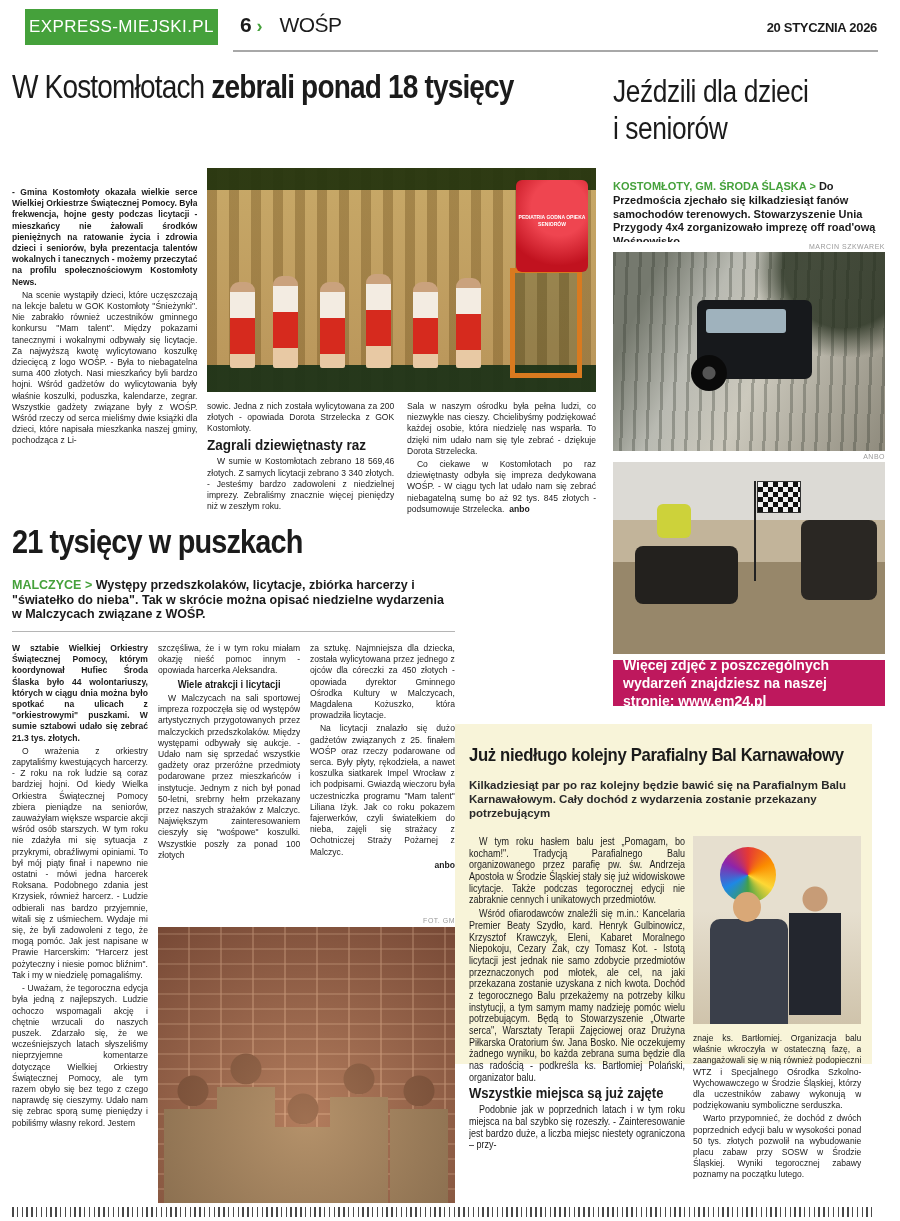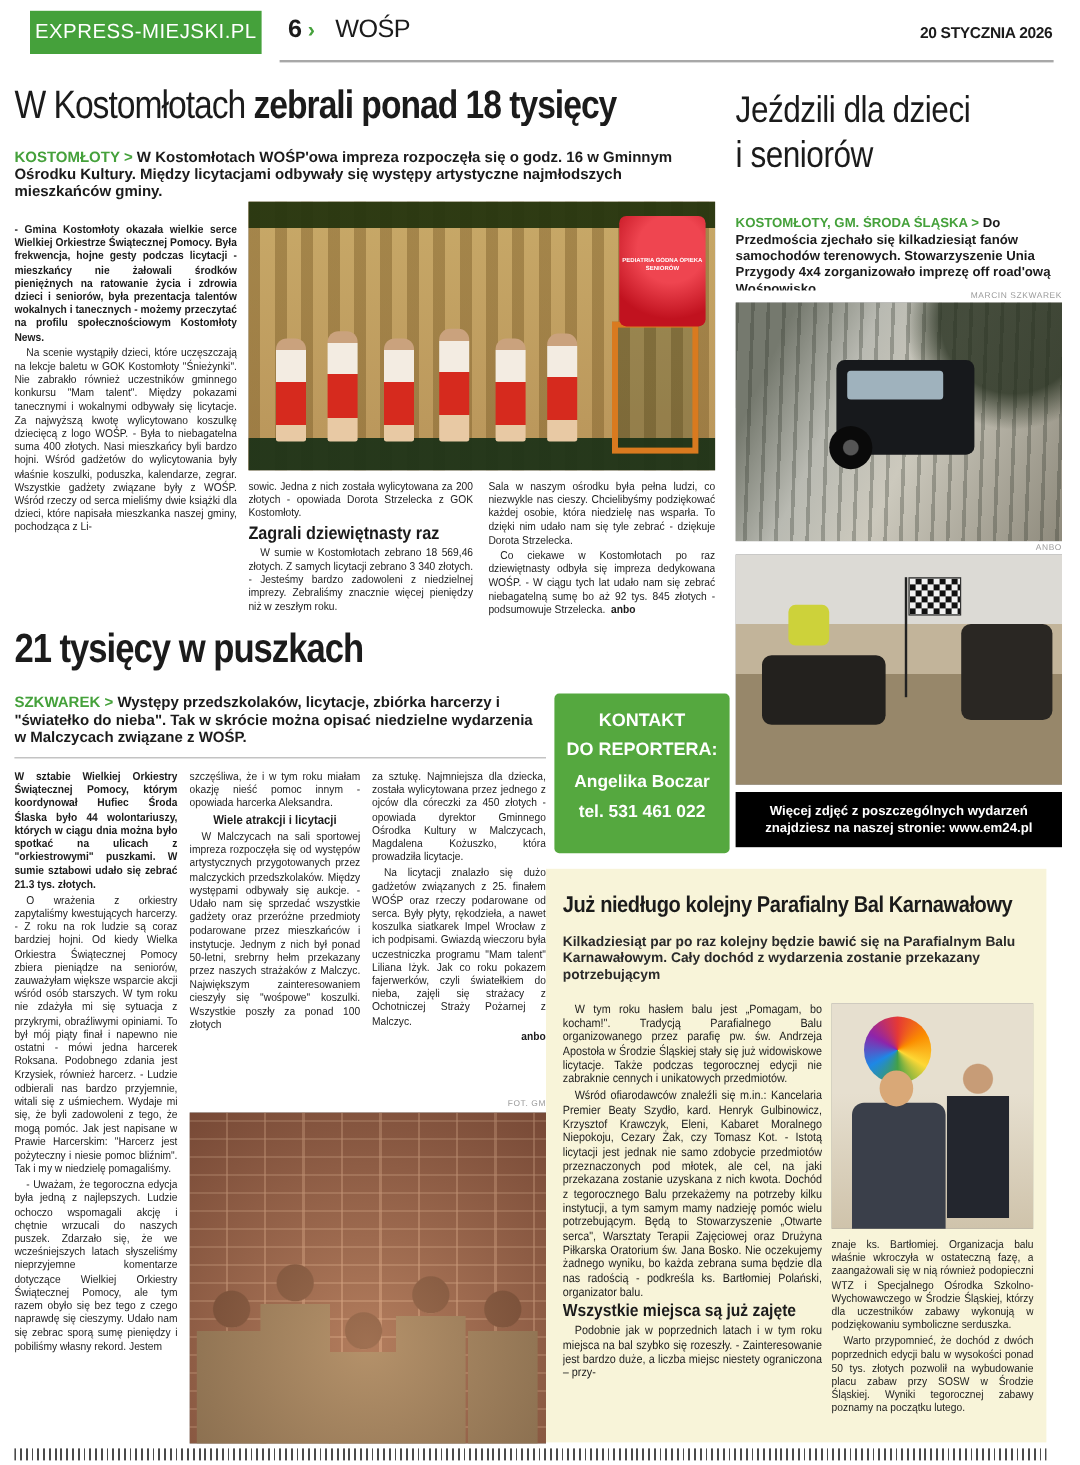--- a/index.html
+++ b/index.html
@@ -28,22 +28,22 @@
   .h2a{font-size:31px;font-weight:400;line-height:1.18;letter-spacing:-.5px;}
   .h3a{font-size:34px;font-weight:800;letter-spacing:-1px;white-space:nowrap;}
   .leadtxt{font-weight:bold;overflow:hidden;}
   .subhead{font-weight:bold;font-size:15px;margin:3px 0 3px 0;text-indent:0;}
   .subhead2{font-weight:bold;font-size:10.5px;text-align:center;text-indent:0;margin:2px 0;}
   .byline{font-weight:bold;text-align:right;text-indent:0;}
   
   .contactbox{background:#55a83f;border-radius:4px;color:#fff;text-align:center;font-weight:bold;}
   .contactbox div{margin:0 4px;}
   
-  .promobar{background:#000000;color:#fff;font-weight:bold;font-size:11px;line-height:1.3;
-            display:flex;align-items:center;justify-content:center;text-align:center;padding:4px 10px;box-sizing:border-box;}
+  .promobar{background:#be185d;color:#fff;font-weight:bold;font-size:14px;line-height:1.3;
+            display:flex;align-items:center;justify-content:center;text-align:left;padding:4px 10px;box-sizing:border-box;}
   
   .creambox{background:#f8f4d9;}
   .h4a{font-size:19px;font-weight:800;letter-spacing:-.4px;white-space:nowrap;}
   .subhead3{font-weight:bold;font-size:14.5px;margin:7px 0 4px 0;text-indent:0;}
   
   .kid{position:absolute;bottom:24px;width:25px;height:86px;border-radius:9px 9px 2px 2px;
        background:linear-gradient(180deg,#caa27d 0 10px,#f3ece2 10px 36px,#d62a1e 36px 72px,#e8c9a4 72px 100%);}
   .curtain{position:absolute;inset:0;background:
       linear-gradient(180deg,rgba(38,53,15,.95) 0 22px,rgba(0,0,0,0) 22px 88%,rgba(30,51,24,.95) 88%),
       repeating-linear-gradient(90deg,rgba(122,92,40,.45) 0 10px,rgba(0,0,0,0) 10px 22px),
@@ -98,25 +98,20 @@
     <span style="font-weight:800;">6</span>
     <span class="green" style="font-weight:bold;font-size:18px;">›</span>
     <span style="font-weight:400;margin-left:12px;">WOŚP</span>
   </div>
   <div class="abs datetxt" style="right:23px;top:20px;">20 STYCZNIA 2026</div>
   <div class="rule" style="left:233px;top:50px;width:645px;height:2px;background:#a8a8a8;"></div>
 
   <div class="abs h1a hcond" style="left:12px;top:70px;width:700px;">
     <span class="reg">W Kostomłotach </span><span class="bld">zebrali ponad 18 tysięcy</span>
   </div>
-  <div class="abs leadtxt" style="left:12px;top:124px;width:585px;height:44px;font-size:12.5px;line-height:14px;">
-    <span class="tag">KOSTOMŁOTY</span>
-    <span class="arr">&gt;</span>
-    <span>W Kostomłotach WOŚP'owa impreza rozpoczęła się o godz. 16 w Gminnym Ośrodku Kultury. Między licytacjami odbywały się występy artystyczne najmłodszych mieszkańców gminy.</span>
-  </div>
 
   <div class="abs body-txt cond" style="left:12px;top:186px;width:206px;height:334px;">
     <p class="boldp">- Gmina Kostomłoty okazała wielkie serce Wielkiej Orkiestrze Świątecznej Pomocy. Była frekwencja, hojne gesty podczas licytacji - mieszkańcy nie żałowali środków pieniężnych na ratowanie życia i zdrowia dzieci i seniorów, była prezentacja talentów wokalnych i tanecznych - możemy przeczytać na profilu społecznościowym Kostomłoty News.</p>
     <p class="ind">Na scenie wystąpiły dzieci, które uczęszczają na lekcje baletu w GOK Kostomłoty "Śnieżynki". Nie zabrakło również uczestników gminnego konkursu "Mam talent". Między pokazami tanecznymi i wokalnymi odbywały się licytacje. Za najwyższą kwotę wylicytowano koszulkę dziecięcą z logo WOŚP. - Była to niebagatelna suma 400 złotych. Nasi mieszkańcy byli bardzo hojni. Wśród gadżetów do wylicytowania były właśnie koszulki, poduszka, kalendarze, zegrar. Wszystkie gadżety związane były z WOŚP. Wśród rzeczy od serca mieliśmy dwie książki dla dzieci, które napisała mieszkanka naszej gminy, pochodząca z Li-</p>
   </div>
 
   <div class="photo" style="left:207px;top:168px;width:389px;height:224px;">
     <div class="curtain"></div>
     <i class="kid" style="left:6%;"></i>
     <i class="kid" style="left:17%;height:92px;"></i>
@@ -168,21 +163,21 @@
     <div class="quad2"></div>
     <div class="vest"></div>
   </div>
 
   <div class="abs promobar" style="left:613px;top:660px;width:272px;height:46px;">
     <span>Więcej zdjęć z poszczególnych wydarzeń znajdziesz na naszej stronie: www.em24.pl</span>
   </div>
 
   <div class="abs h3a hcond" style="left:12px;top:522px;width:520px;">21 tysięcy w puszkach</div>
   <div class="abs leadtxt" style="left:12px;top:578px;width:436px;height:48px;font-size:12.5px;line-height:14.5px;">
-    <span class="tag">SZKWAREK</span>
+    <span class="tag">MALCZYCE</span>
     <span class="arr">&gt;</span>
     <span>Występy przedszkolaków, licytacje, zbiórka harcerzy i "światełko do nieba". Tak w skrócie można opisać niedzielne wydarzenia w Malczycach związane z WOŚP.</span>
   </div>
   <div class="rule" style="left:12px;top:631px;width:443px;height:1px;"></div>
 
   <div class="abs body-txt cond" style="left:12px;top:642px;width:151px;height:558px;">
     <p class="boldp">W sztabie Wielkiej Orkiestry Świątecznej Pomocy, którym koordynował Hufiec Środa Ślaska było 44 wolontariuszy, których w ciągu dnia można było spotkać na ulicach z "orkiestrowymi" puszkami. W sumie sztabowi udało się zebrać 21.3 tys. złotych.</p>
     <p class="ind">O wrażenia z orkiestry zapytaliśmy kwestujących harcerzy. - Z roku na rok ludzie są coraz bardziej hojni. Od kiedy Wielka Orkiestra Świątecznej Pomocy zbiera pieniądze na seniorów, zauważyłam większe wsparcie akcji wśród osób starszych. W tym roku nie zdażyła mi się sytuacja z przykrymi, obraźliwymi opiniami. To był mój piąty finał i napewno nie ostatni - mówi jedna harcerek Roksana. Podobnego zdania jest Krzysiek, również harcerz. - Ludzie odbierali nas bardzo przyjemnie, witali się z uśmiechem. Wydaje mi się, że byli zadowoleni z tego, że mogą pomóc. Jak jest napisane w Prawie Harcerskim: "Harcerz jest pożyteczny i niesie pomoc bliźnim". Tak i my w niedzielę pomagaliśmy.</p>
     <p class="ind">- Uważam, że tegoroczna edycja była jedną z najlepszych. Ludzie ochoczo wspomagali akcję i chętnie wrzucali do naszych puszek. Zdarzało się, że we wcześniejszych latach słyszeliśmy nieprzyjemne komentarze dotyczące Wielkiej Orkiestry Świątecznej Pomocy, ale tym razem obyło się bez tego z czego naprawdę się cieszymy. Udało nam się zebrac sporą sumę pieniędzy i pobiliśmy własny rekord. Jestem</p>
   </div>
@@ -202,28 +197,22 @@
   <div class="photo" style="left:158px;top:927px;width:297px;height:276px;">
     <div class="brickbg"></div>
     <i class="sc" style="left:2%;"></i>
     <i class="sc" style="left:20%;height:150px;"></i>
     <i class="sc" style="left:39%;height:110px;"></i>
     <i class="sc" style="left:58%;height:140px;"></i>
     <i class="sc" style="left:78%;"></i>
     <div class="brickwarm"></div>
   </div>
 
-  <div class="abs contactbox" style="left:462px;top:578px;width:146px;height:133px;padding-top:14px;box-sizing:border-box;">
-    <div style="font-size:15px;margin-bottom:7px;">KONTAKT</div>
-    <div style="font-size:15px;margin-bottom:11px;">DO REPORTERA:</div>
-    <div style="font-size:14.5px;margin-bottom:9px;">Angelika Boczar</div>
-    <div style="font-size:14.5px;">tel. 531 461 022</div>
-  </div>
-
-  <div class="abs creambox" style="left:455px;top:724px;width:417px;height:478px;">
+
+  <div class="abs creambox" style="left:455px;top:724px;width:417px;height:340px;">
     <div class="abs h4a" style="left:14px;top:20px;width:450px;transform:scaleX(0.88);transform-origin:0 0;">Już niedługo kolejny Parafialny Bal Karnawałowy</div>
     <div class="abs leadtxt" style="left:14px;top:54px;width:392px;height:46px;font-size:11.5px;line-height:14px;color:#2a2a2a;">Kilkadziesiąt par po raz kolejny będzie bawić się na Parafialnym Balu Karnawałowym. Cały dochód z wydarzenia zostanie przekazany potrzebującym</div>
 
     <div class="abs body-txt cond" style="left:14px;top:112px;width:240px;height:356px;font-size:10px;line-height:1.17;">
       <p class="ind">W tym roku hasłem balu jest „Pomagam, bo kocham!". Tradycją Parafialnego Balu organizowanego przez parafię pw. św. Andrzeja Apostoła w Środzie Śląskiej stały się już widowiskowe licytacje. Także podczas tegorocznej edycji nie zabraknie cennych i unikatowych przedmiotów.</p>
       <p class="ind">Wśród ofiarodawców znaleźli się m.in.: Kancelaria Premier Beaty Szydło, kard. Henryk Gulbinowicz, Krzysztof Krawczyk, Eleni, Kabaret Moralnego Niepokoju, Cezary Żak, czy Tomasz Kot. - Istotą licytacji jest jednak nie samo zdobycie przedmiotów przeznaczonych pod młotek, ale cel, na jaki przekazana zostanie uzyskana z nich kwota. Dochód z tegorocznego Balu przekażemy na potrzeby kilku instytucji, a tym samym mamy nadzieję pomóc wielu potrzebującym. Będą to Stowarzyszenie „Otwarte serca", Warsztaty Terapii Zajęciowej oraz Drużyna Piłkarska Oratorium św. Jana Bosko. Nie oczekujemy żadnego wyniku, bo każda zebrana suma będzie dla nas radością - podkreśla ks. Bartłomiej Polański, organizator balu.</p>
       <p class="subhead3">Wszystkie miejsca są już zajęte</p>
       <p class="ind">Podobnie jak w poprzednich latach i w tym roku miejsca na bal szybko się rozeszły. - Zainteresowanie jest bardzo duże, a liczba miejsc niestety ograniczona – przy-</p>
     </div>
 

